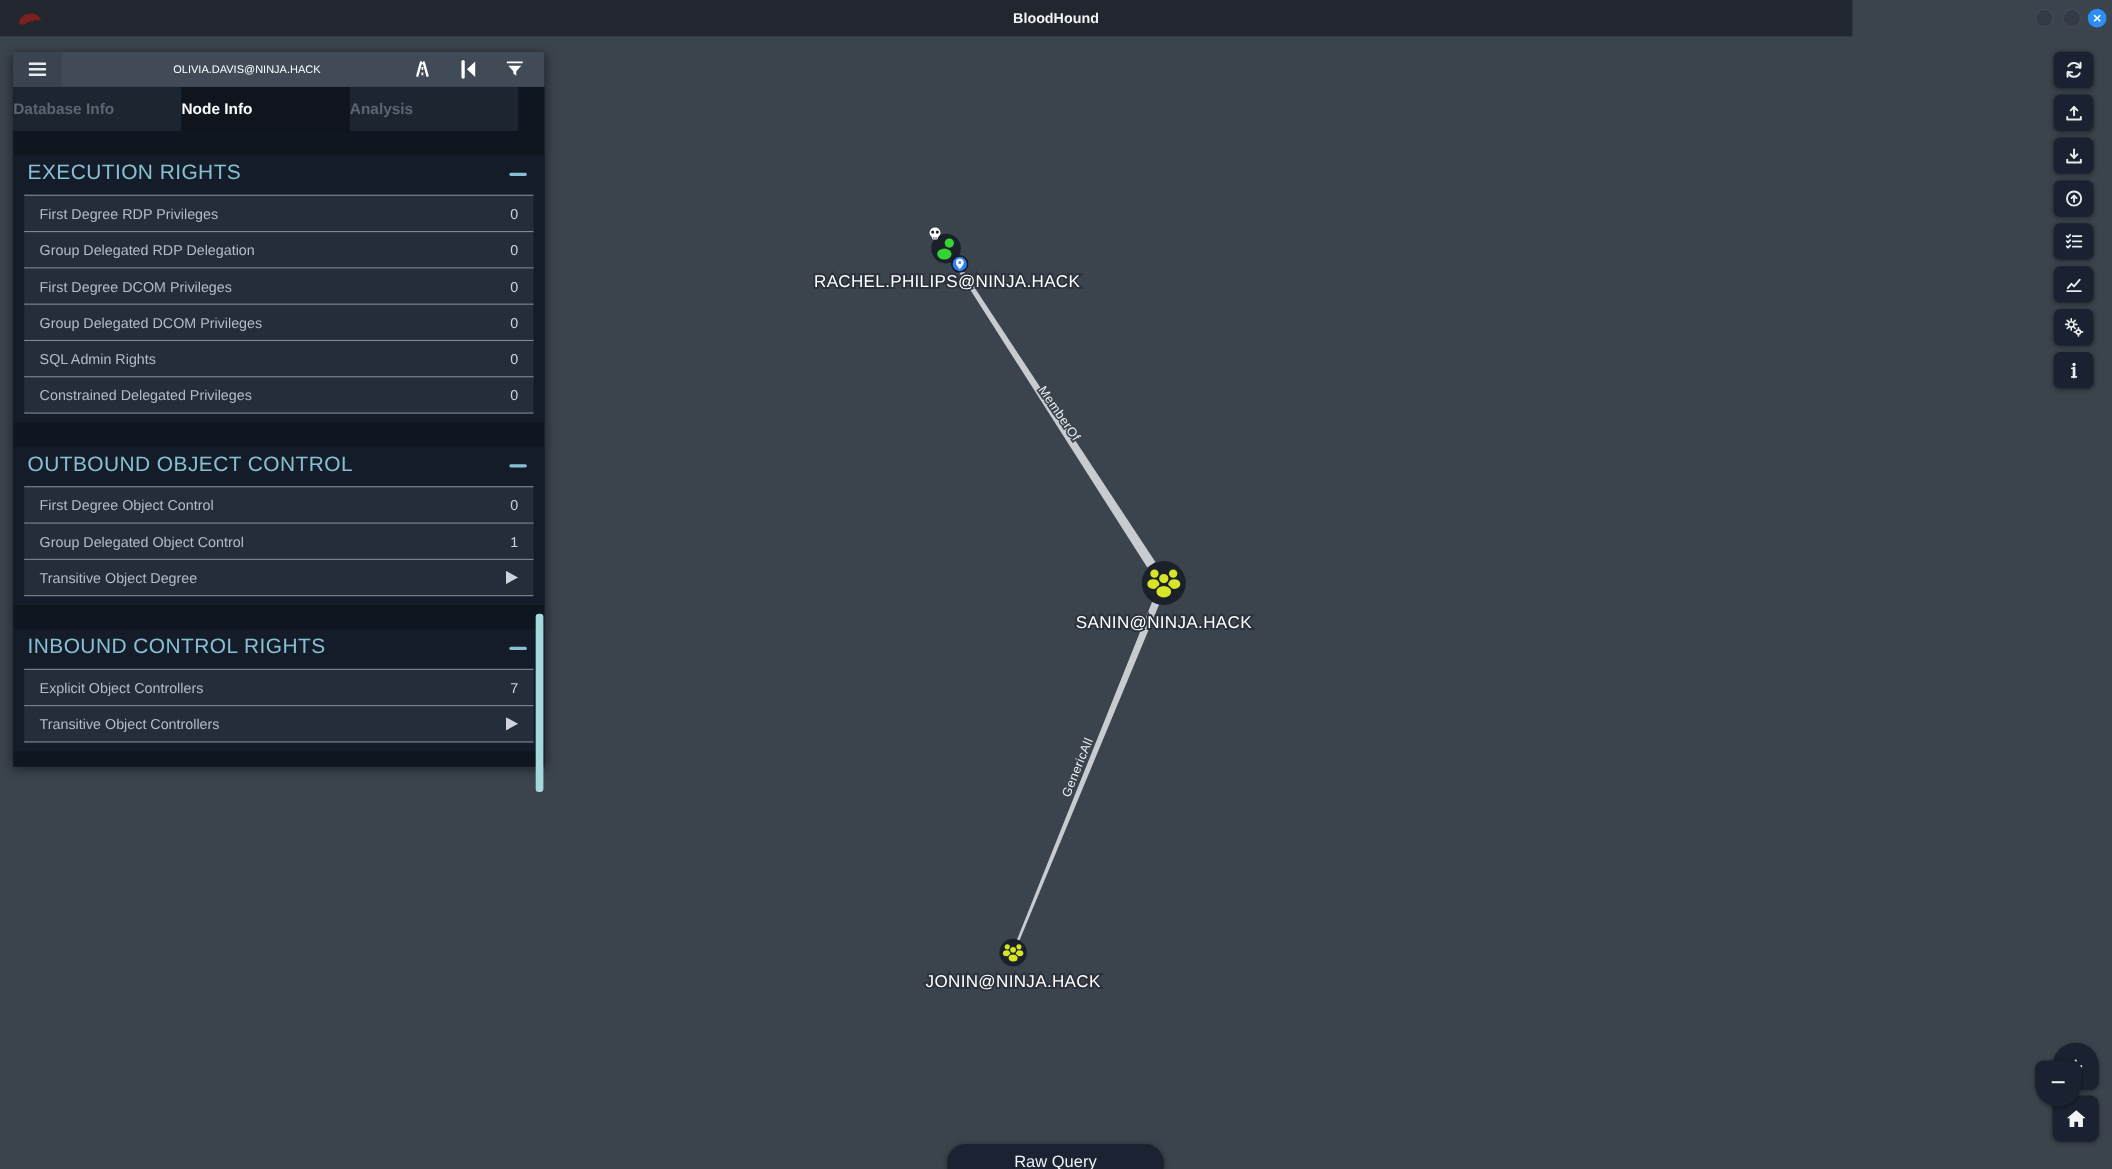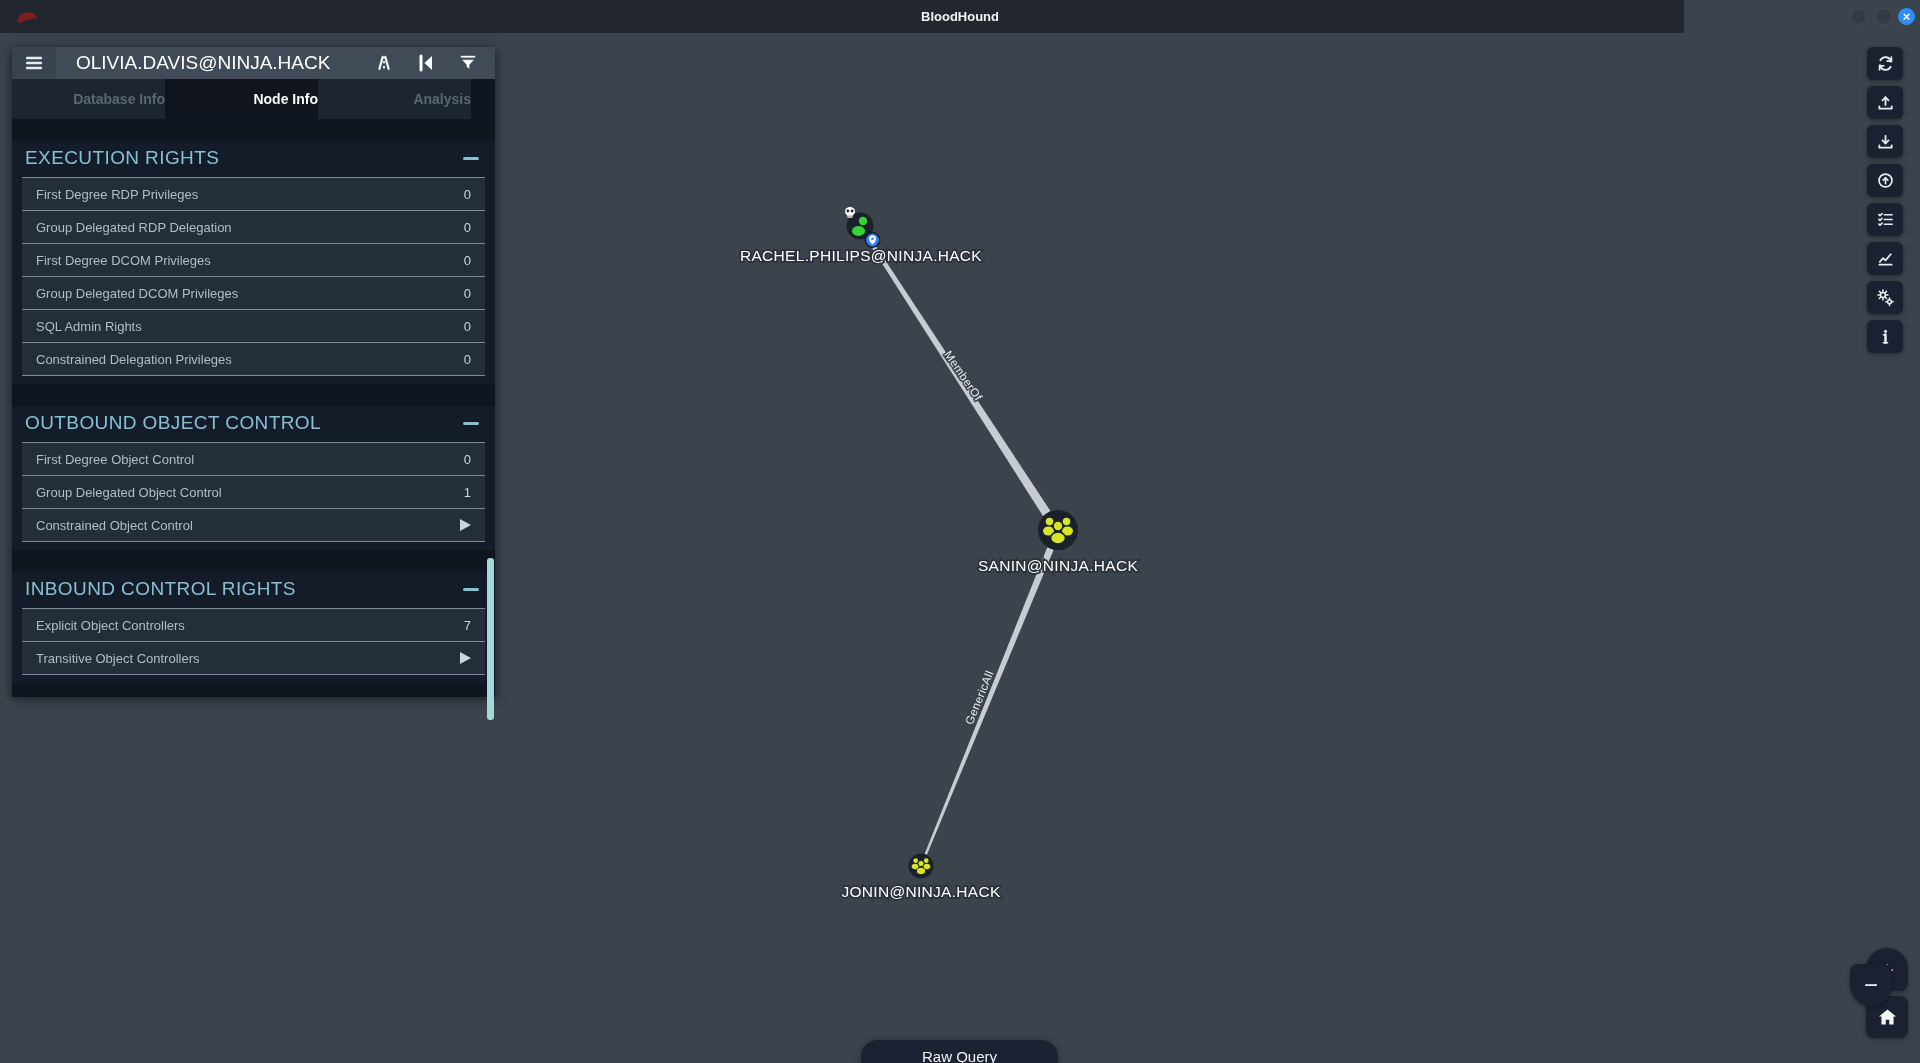--- a/index.html
+++ b/index.html
@@ -27,28 +27,28 @@
                 paint-order:stroke; stroke:#3b434c; stroke-width:3px; text-anchor:middle; }
 
   
   .sidebar { position:absolute; left:12px; top:47px; width:483px; z-index:20;
              background:#10161f; box-shadow:0 2px 10px rgba(0,0,0,.55); }
   .searchrow { position:relative; width:483px; height:32px; background:#414b58;
                display:flex; align-items:center; }
   .menu-btn { width:44px; height:32px; background:#3a4450; display:flex;
               align-items:center; justify-content:center; cursor:pointer; }
   .search-input { flex:1; height:32px; background:transparent; border:none; outline:none;
-                  color:#ffffff; font-size:19px; padding-left:20px;
-                  font-family:"Liberation Sans", sans-serif; }
+                  color:#ffffff; font-size:10px; padding-left:20px;
+                  font-family:"Liberation Sans", sans-serif;text-align:center; }
   .search-icons { display:flex; align-items:center; gap:20px; padding-right:16px; }
   .search-icons .sicon { width:22px; height:22px; display:flex; align-items:center;
                          justify-content:center; cursor:pointer; }
 
   .tabsrow { display:flex; width:483px; height:40px; }
-  .tab { width:153px; height:40px; line-height:40px; text-align:right;
+  .tab { width:153px; height:40px; line-height:40px; text-align:left;
          font-size:14px; font-weight:bold; color:#5a6673; background:#1d2531; cursor:pointer; }
   .tab.active { background:#0f141d; color:#fafbfc; }
 
   .card { background:#151c29; margin-top:22px; padding-bottom:8px; }
   .card:first-of-type { margin-top:14px; }
   .card-header { position:relative; height:36px; cursor:pointer;text-align:right; }
   .card-title { position:absolute; left:13px; top:6px; font-size:19px; color:#87c0d3;
                 letter-spacing:.4px; }
   .minus { position:absolute; right:16px; top:16px; width:16px; height:3px;
            background:#87c0d3; border-radius:2px; }
@@ -212,42 +212,42 @@
         </div>
         <div class="row">
           <span class="lbl">Group Delegated DCOM Privileges</span>
           <span class="val">0</span>
         </div>
         <div class="row">
           <span class="lbl">SQL Admin Rights</span>
           <span class="val">0</span>
         </div>
         <div class="row">
-          <span class="lbl">Constrained Delegation Privileges</span>
+          <span class="lbl">Constrained Delegated Privileges</span>
           <span class="val">0</span>
         </div>
       </div>
     </div>
 
     <div class="card">
       <div class="card-header">
         <div class="card-title">OUTBOUND OBJECT CONTROL</div>
         <div class="minus"></div>
       </div>
       <div class="rows">
         <div class="row">
           <span class="lbl">First Degree Object Control</span>
           <span class="val">0</span>
         </div>
         <div class="row">
           <span class="lbl">Group Delegated Object Control</span>
           <span class="val">1</span>
         </div>
         <div class="row">
-          <span class="lbl">Constrained Object Control</span>
+          <span class="lbl">Transitive Object Degree</span>
           <svg class="ic" width="11" height="12" viewBox="0 0 11 12">
             <path d="M0 0l11 6-11 6z" fill="#cdd4db"></path>
           </svg>
         </div>
       </div>
     </div>
 
     <div class="card">
       <div class="card-header">
         <div class="card-title">INBOUND CONTROL RIGHTS</div>

